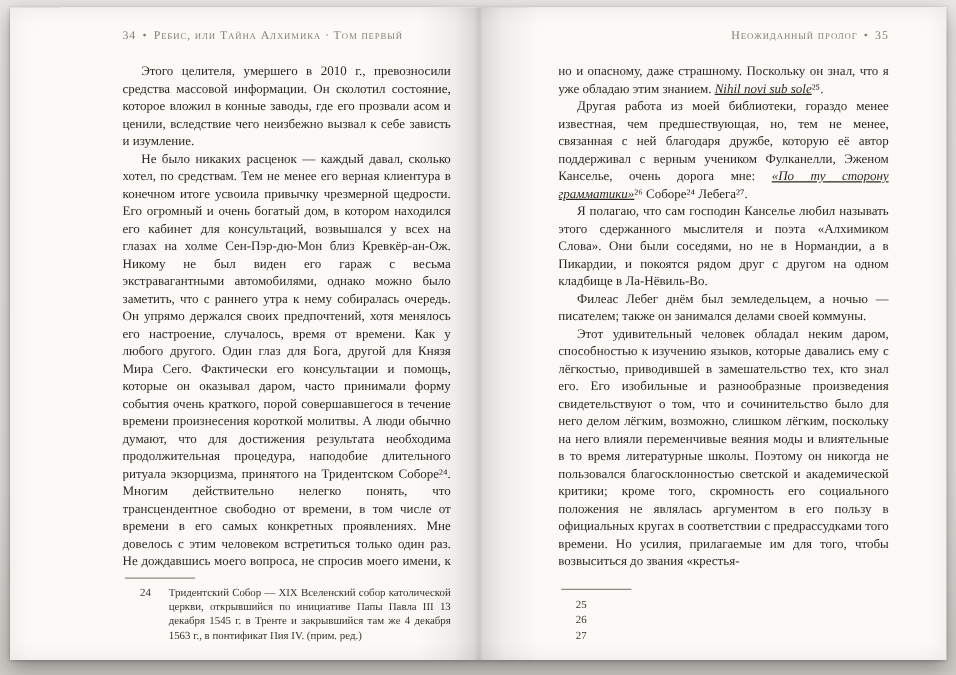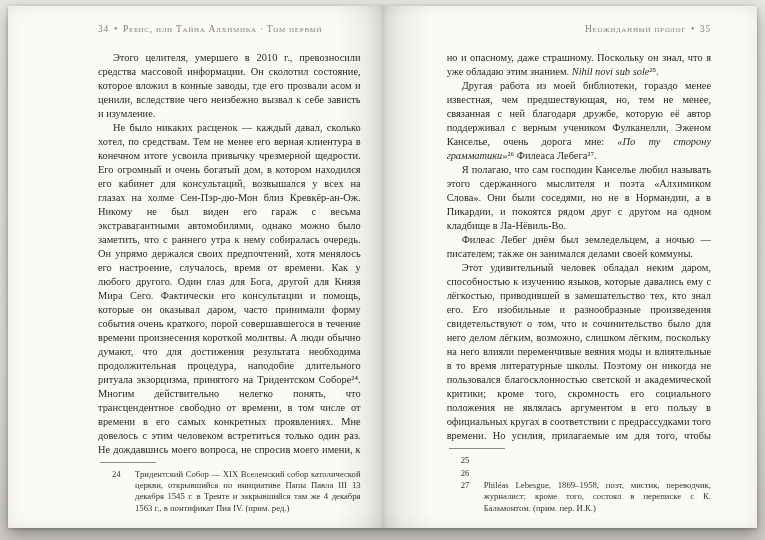--- a/index.html
+++ b/index.html
@@ -38,21 +38,21 @@
   }
   .head-right { text-align:right; }
   .head-sep { margin:0 5px; color:#847f77; }
   .body {
     flex:1 1 auto; overflow:hidden; margin-top:17px;
     font-size:10.4px; line-height:1.345; color:#2b2823;
     text-align:justify; hyphens:auto;
   }
   .body p { text-indent:15px; }
   .body p.noindent { text-indent:0; }
-  .it { font-style:italic; }
+  .it { font-style:italic;text-decoration:underline; }
   .footnotes {
     margin-top:auto; padding-top:4px;
     font-size:8.7px; line-height:1.3; color:#36332c;
   }
   .fn-rule { width:56px; border-top:1px solid #8d8a83; margin:0 0 6px 2px; }
   .footnote { display:flex; text-align:justify; padding-left:14px; }
   .footnote + .footnote { margin-top:1px; }
   .fn-num { flex:0 0 23px; }
   .fn-text { flex:1 1 auto; hyphens:auto; }
 </style>
@@ -77,35 +77,34 @@
       </div>
     </div>
   </div>
 
   <div class="page page-right">
     <div class="running-head head-right">
       <span>Неожиданный пролог</span><span class="head-sep">•</span><span>35</span>
     </div>
     <div class="body">
       <p class="noindent"><span>но и опасному, даже страшному. Поскольку он знал, что я уже обладаю этим знанием. </span><span class="it">Nihil novi sub sole</span><span>²⁵.</span></p>
-      <p><span>Другая работа из моей библиотеки, гораздо менее известная, чем предшествующая, но, тем не менее, связанная с ней благодаря дружбе, которую её автор поддерживал с верным учеником Фулканелли, Эженом Канселье, очень дорога мне: </span><span class="it">«По ту сторону грамматики»</span><span>²⁶ Филеаса Лебега²⁷.</span></p>
+      <p><span>Другая работа из моей библиотеки, гораздо менее известная, чем предшествующая, но, тем не менее, связанная с ней благодаря дружбе, которую её автор поддерживал с верным учеником Фулканелли, Эженом Канселье, очень дорога мне: </span><span class="it">«По ту сторону грамматики»</span><span>²⁶ Соборе²⁴ Лебега²⁷.</span></p>
       <p>Я полагаю, что сам господин Канселье любил называть этого сдержанного мыслителя и поэта «Алхимиком Слова». Они были соседями, но не в Нормандии, а в Пикардии, и покоятся рядом друг с другом на одном кладбище в Ла-Нёвиль-Во.</p>
       <p>Филеас Лебег днём был земледельцем, а ночью — писателем; также он занимался делами своей коммуны.</p>
       <p>Этот удивительный человек обладал неким даром, способностью к изучению языков, которые давались ему с лёгкостью, приводившей в замешательство тех, кто знал его. Его изобильные и разнообразные произведения свидетельствуют о том, что и сочинительство было для него делом лёгким, возможно, слишком лёгким, поскольку на него влияли переменчивые веяния моды и влиятельные в то время литературные школы. Поэтому он никогда не пользовался благосклонностью светской и академической критики; кроме того, скромность его социального положения не являлась аргументом в его пользу в официальных кругах в соответствии с предрассудками того времени. Но усилия, прилагаемые им для того, чтобы возвыситься до звания «крестья-</p>
     </div>
     <div class="footnotes">
       <div class="fn-rule"></div>
       <div class="footnote">
         <span class="fn-num">25</span>
       </div>
       <div class="footnote">
         <span class="fn-num">26</span>
       </div>
       <div class="footnote">
         <span class="fn-num">27</span>
-        <span class="fn-text"><span>Philéas Lebesgue, 1869–1958, поэт, мистик, переводчик, журналист; кроме того, состоял в переписке с К. Бальмонтом. (прим. пер. И.К.)</span></span>
       </div>
     </div>
   </div>
 
   <div class="gutter-shadow"></div>
   <div class="edge-vignette"></div>
 </div>
 
 </body></html>

